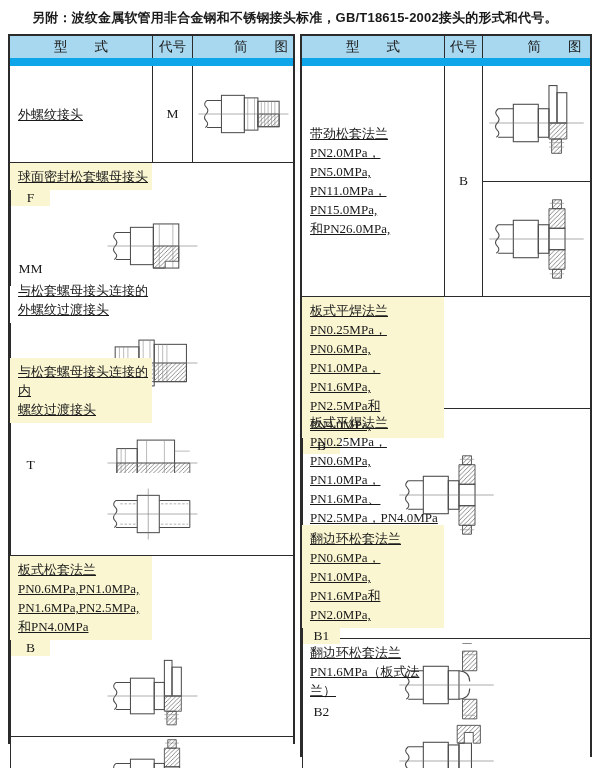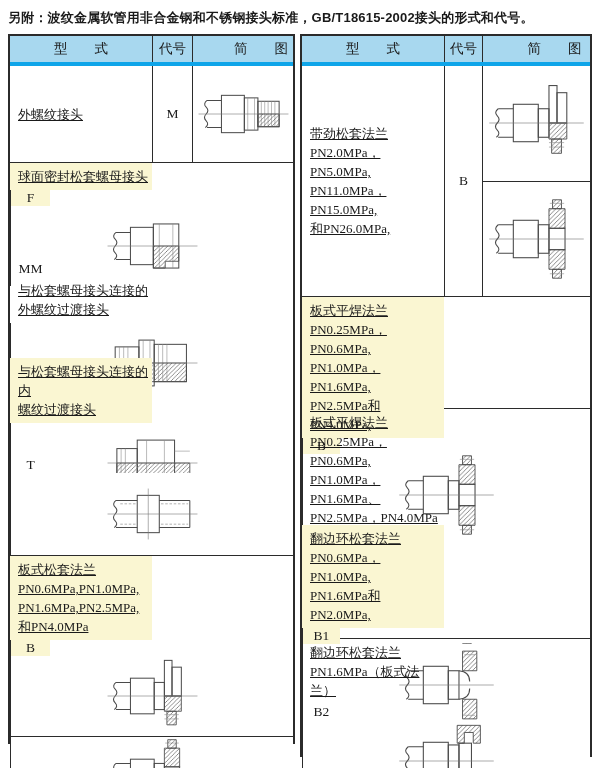--- a/index.html
+++ b/index.html
@@ -6,32 +6,33 @@
   html, body { width: 600px; height: 768px; background: #fff; overflow: hidden; }
   body { font-family: "Liberation Serif", serif; color: #1a1a1a; }
 
   .title {
     font-family: "Liberation Sans", sans-serif;
     font-weight: bold;
     font-size: 13px;
     padding: 9px 8px 7px 8px;
     letter-spacing: 0.2px;
     white-space: nowrap;
+    margin-left: 24px;
   }
 
   .tables { display: flex; gap: 5px; padding: 0 8px; align-items: flex-start; }
 
   .tbl { border: 2px solid #2b2b2b; background: #fff; }
   .tbl.left  { width: 287px; }
   .tbl.right { width: 292px; }
 
   .hdr {
     display: flex; height: 30px; align-items: stretch;
     background: var(--hdr-bg, #a8d8ef);
-    border-bottom: 4px solid #0ea5e9;
+    border-bottom: 8px solid #0ea5e9;
     font-size: 13.5px;
   }
   .hc { display: flex; align-items: center; justify-content: center; }
   .hc.code, .hc.dia { border-left: 1px solid #2b2b2b; }
 
   .row { display: flex; align-items: stretch; }
   .row + .row { border-top: 1px solid #2b2b2b; flex-direction: column; }
 
   .cell.type {
     display: flex; align-items: center;

